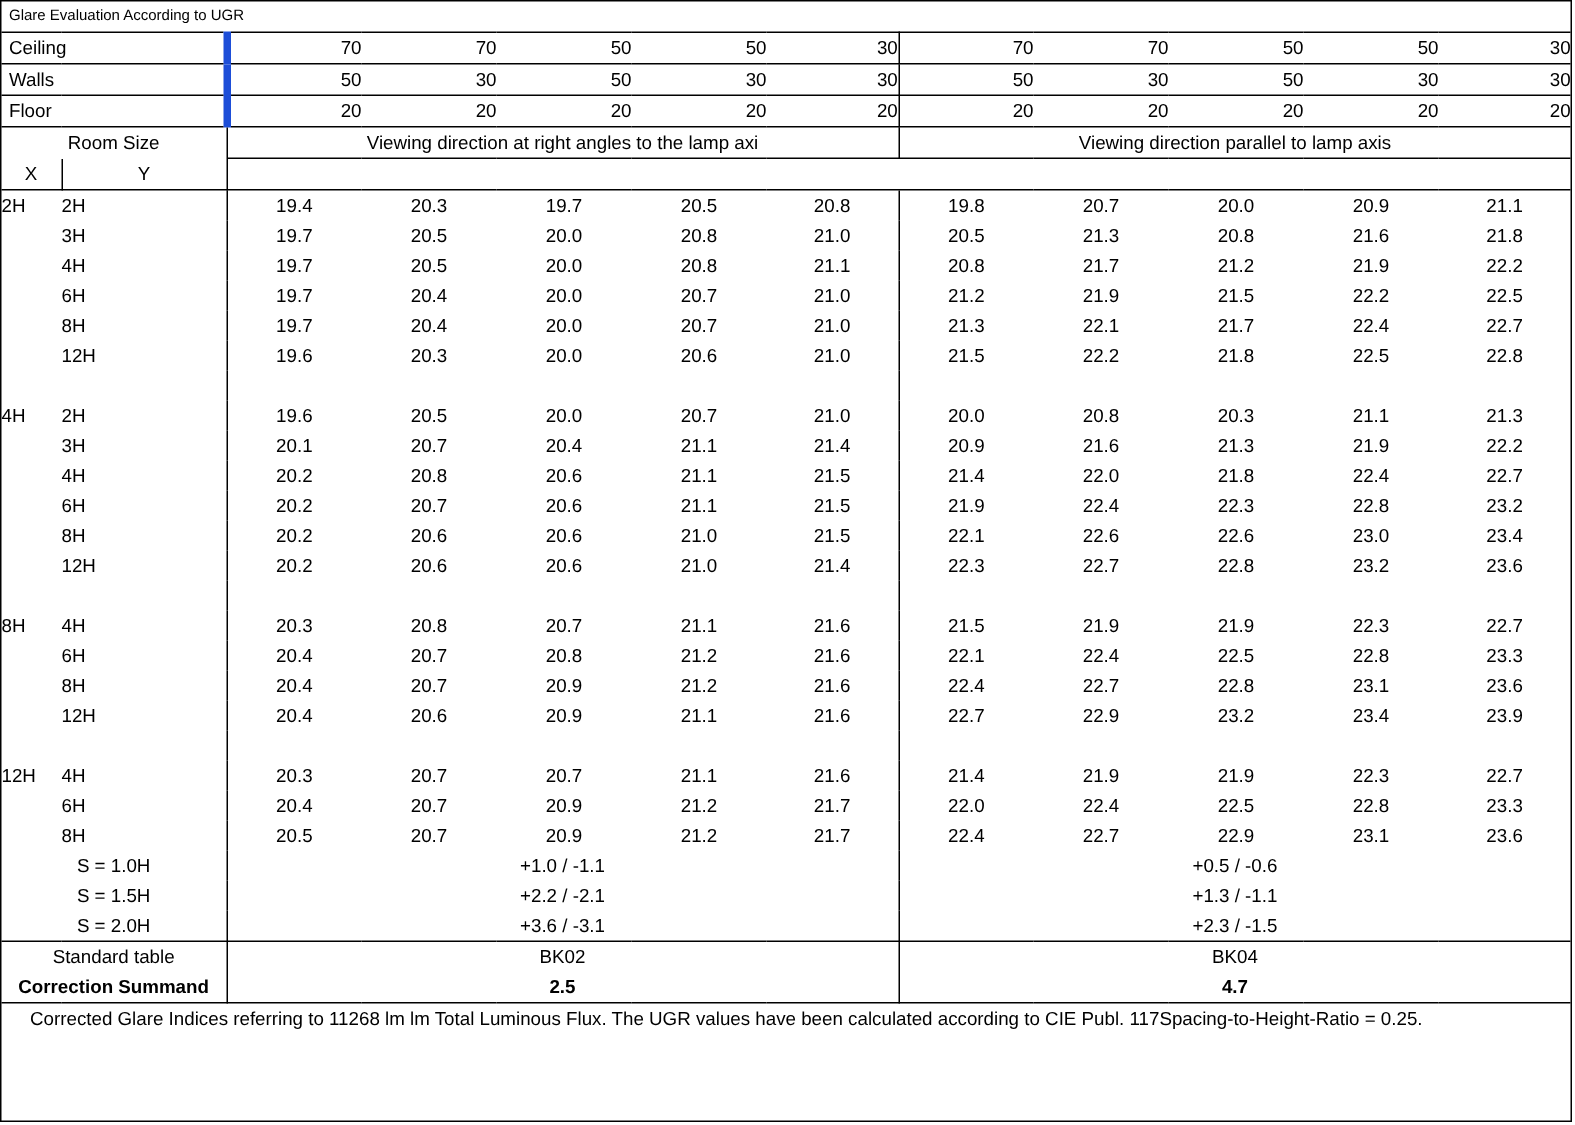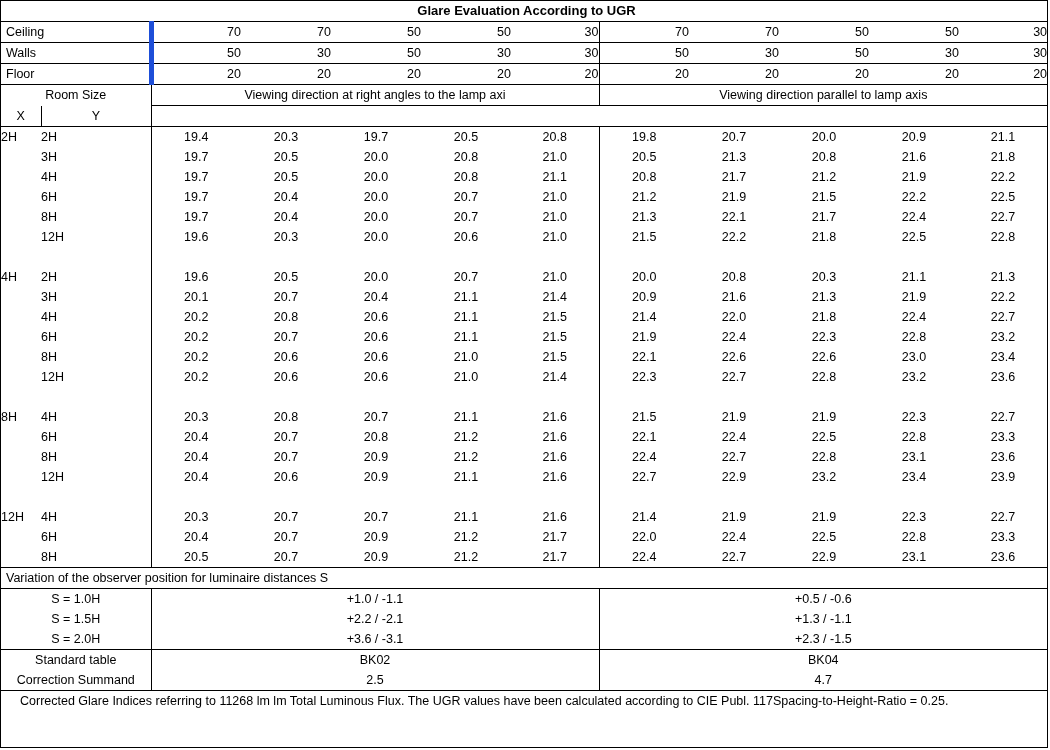--- a/index.html
+++ b/index.html
@@ -22,25 +22,24 @@
     width:100%;
     table-layout:fixed;
   }
   table.ugr td{
     padding:0;
     vertical-align:middle;
     height:20px;
     line-height:20px;
   }
   .title{
-    font-weight:bold;
-    font-size:13px;
+    font-weight:normal;
+    font-size:10px;
     padding-left:5px !important;
     border-bottom:1px solid #000;
-    text-align:center;
   }
   .lbl{
     padding-left:5px !important;
     border-right:5px solid #1d4ed8;
     border-bottom:1px solid #000;
   }
   .num{
     text-align:right;
     border-bottom:1px solid #000;
   }
@@ -79,21 +78,21 @@
   }
   .sblock-bottom td{
     border-bottom:1px solid #000;
   }
   .stdrow td{
     text-align:center;
   }
   .stdrow td.sep{
     border-right:1px solid #000;
   }
-  .stdrow.bb td{border-bottom:1px solid #000;}
+  .stdrow.bb td{border-bottom:1px solid #000;font-weight:bold;}
 </style>
 </head>
 <body>
 
 <div class="sheet">
   <table class="ugr">
     <colgroup>
       <col style="width:40px">
       <col style="width:110px">
       <col style="width:90px">
@@ -473,23 +472,20 @@
       <td class="dat">20.9</td>
       <td class="dat">21.2</td>
       <td class="dat sep-right">21.7</td>
       <td class="dat">22.4</td>
       <td class="dat">22.7</td>
       <td class="dat">22.9</td>
       <td class="dat">23.1</td>
       <td class="dat">23.6</td>
     </tr>
 
-    <tr class="varrow">
-      <td colspan="12">Variation of the observer position for luminaire distances S</td>
-    </tr>
 
     <tr class="srow">
       <td class="sname" colspan="2">S = 1.0H</td>
       <td class="sname" colspan="5">+1.0 / -1.1</td>
       <td colspan="5">+0.5 / -0.6</td>
     </tr>
     <tr class="srow">
       <td class="sname" colspan="2">S = 1.5H</td>
       <td class="sname" colspan="5">+2.2 / -2.1</td>
       <td colspan="5">+1.3 / -1.1</td>

